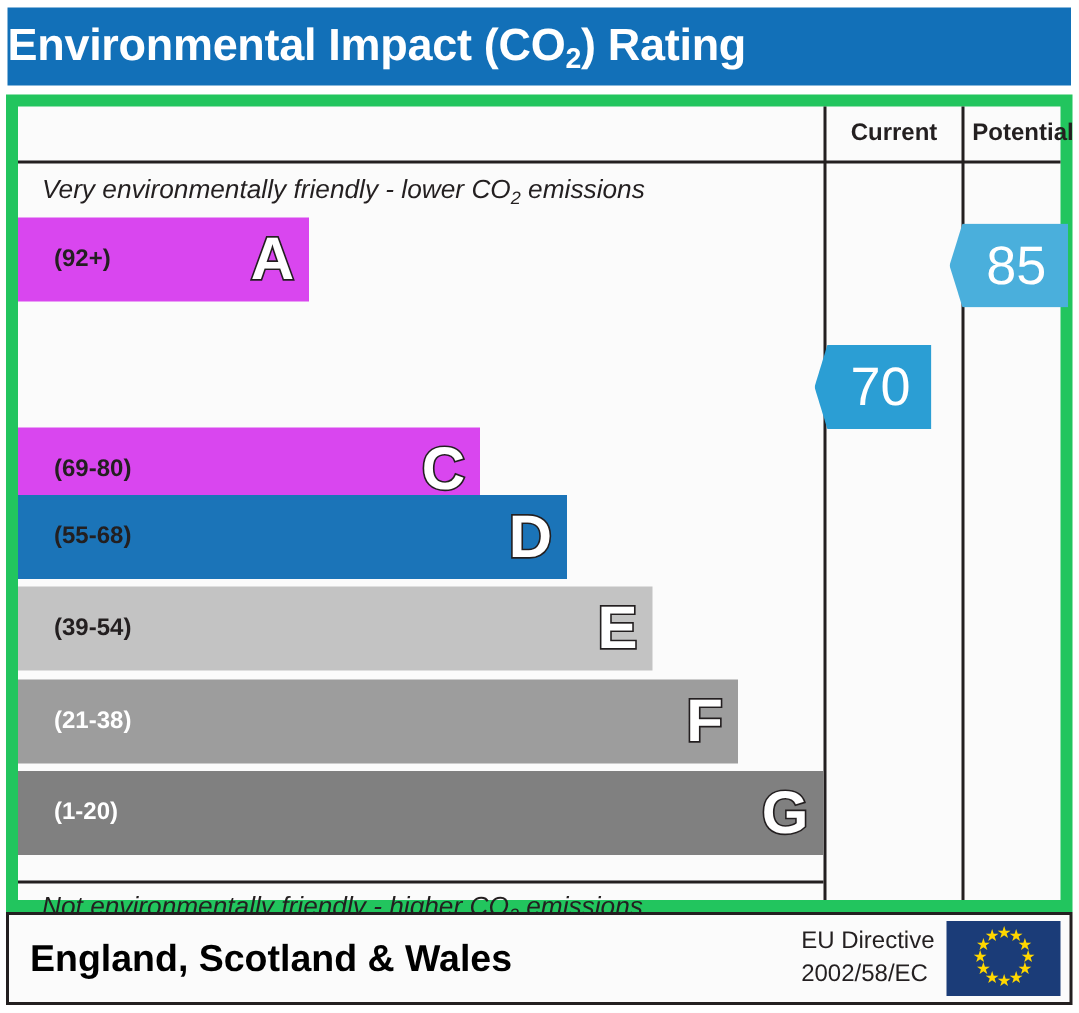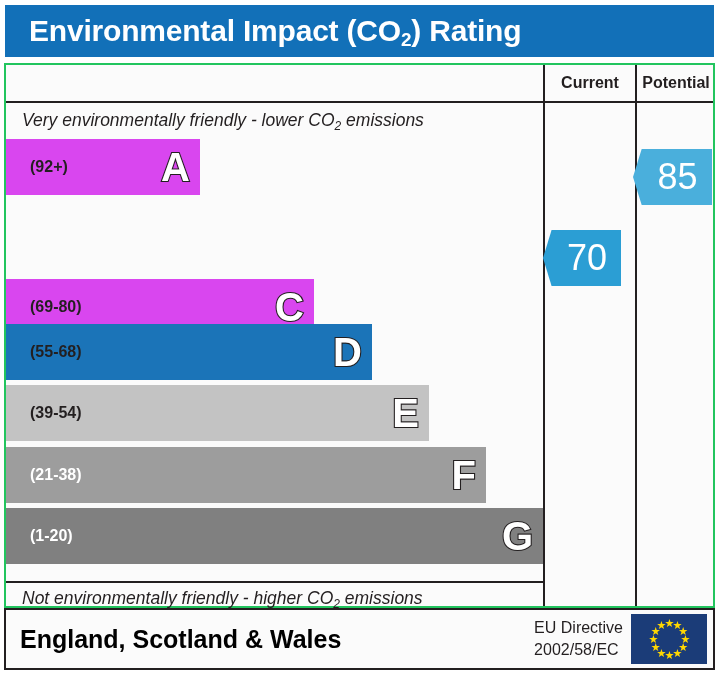--- a/index.html
+++ b/index.html
@@ -27,38 +27,38 @@
     height: 52px;
     background: #1270b8;
     display: flex;
     align-items: center;
   }
   .title-text {
     color: #ffffff;
     font-size: 30px;
     font-weight: bold;
     letter-spacing: -0.2px;
-    padding-left: 24px;
+    padding-left: 0;
     white-space: nowrap;
   }
   .title-text sub {
     font-size: 19px;
     vertical-align: baseline;
     position: relative;
     top: 5px;
   }
 
   
   .table-frame {
     position: absolute;
     left: 4px;
     top: 63px;
     width: 711px;
     height: 545px;
-    border: 2px solid #22c55e;
+    border: 8px solid #22c55e;
     box-sizing: border-box;
     background: #fbfbfb;
     padding-left: 44px;
   }
 
   
   .col-sep {
     position: absolute;
     top: 0;
     width: 2px;

